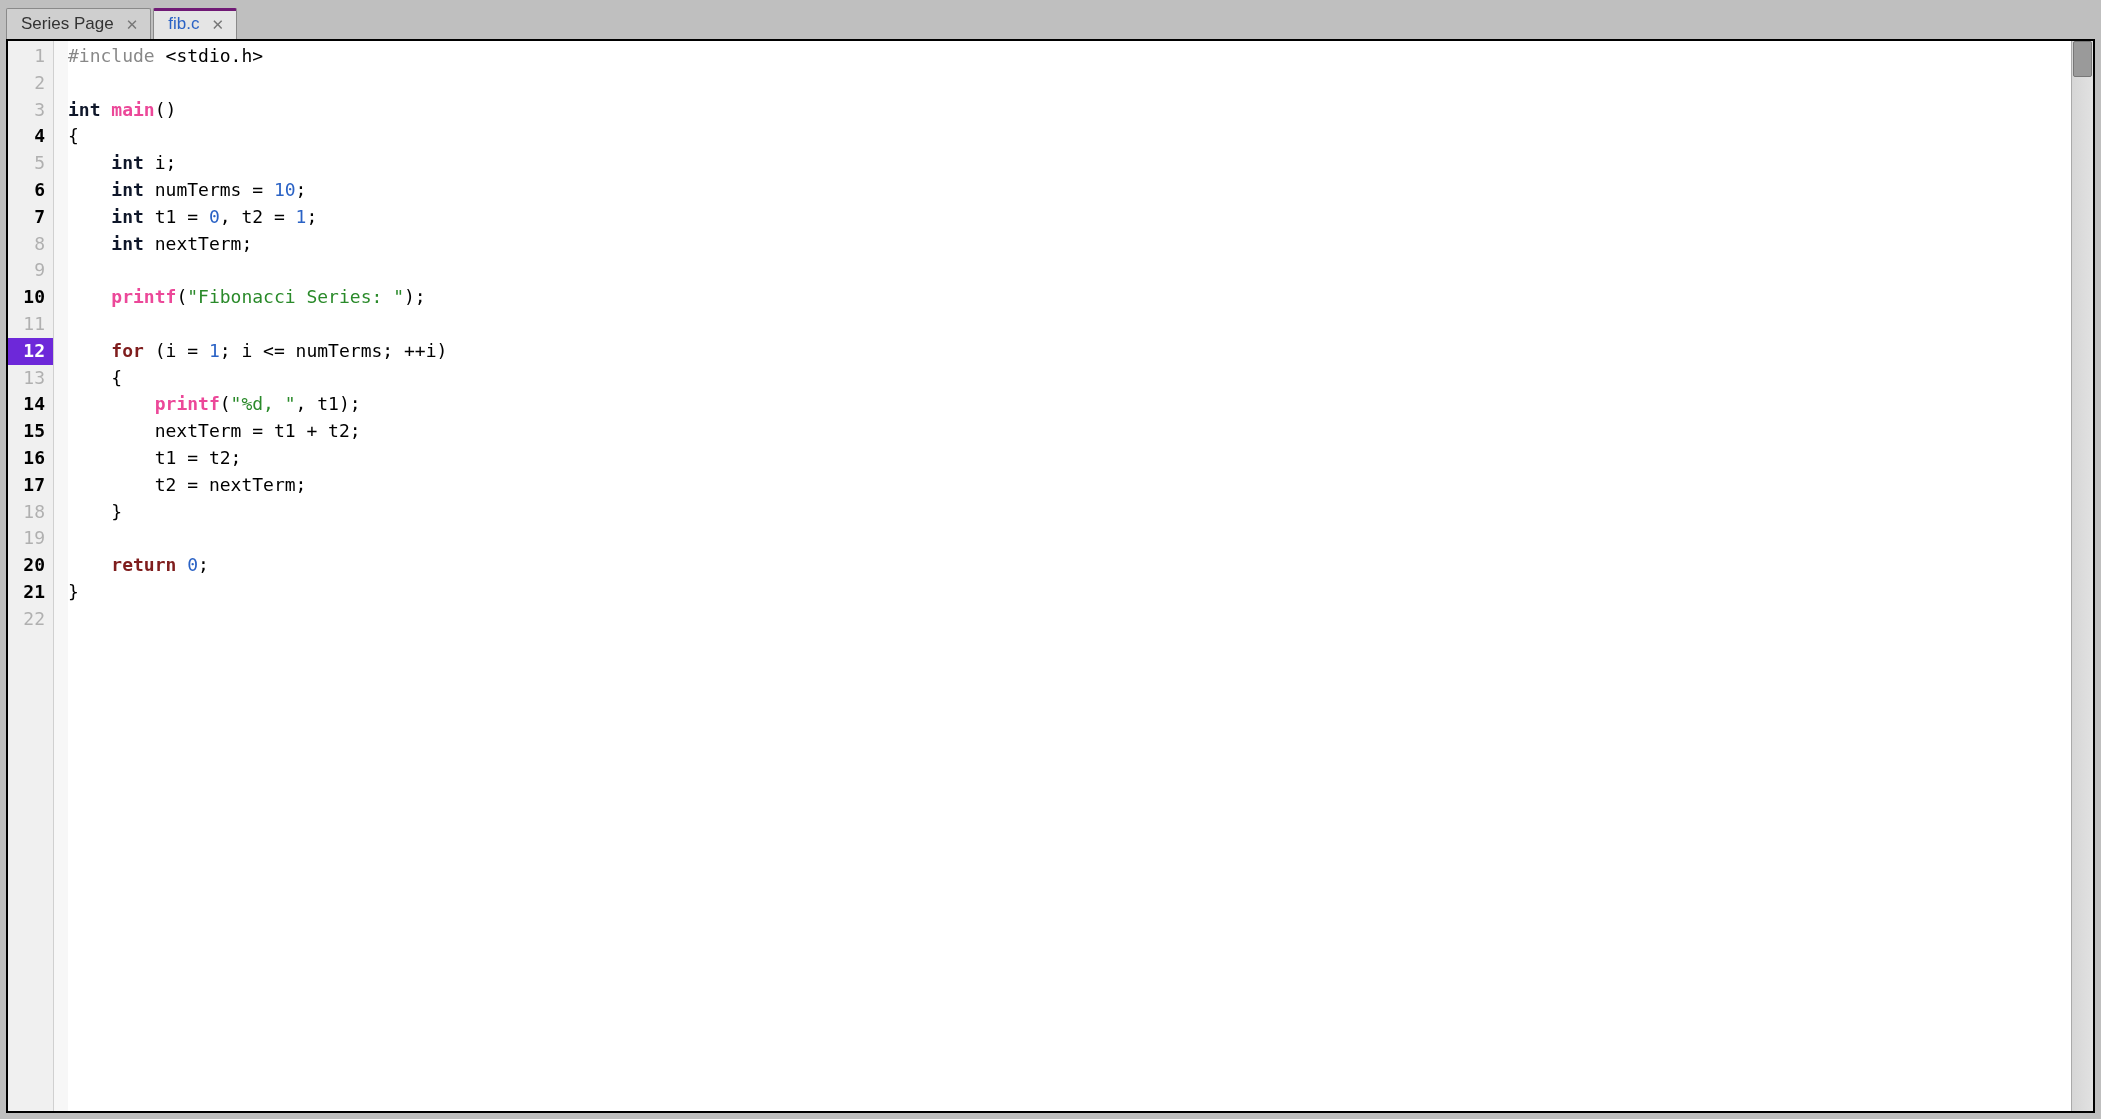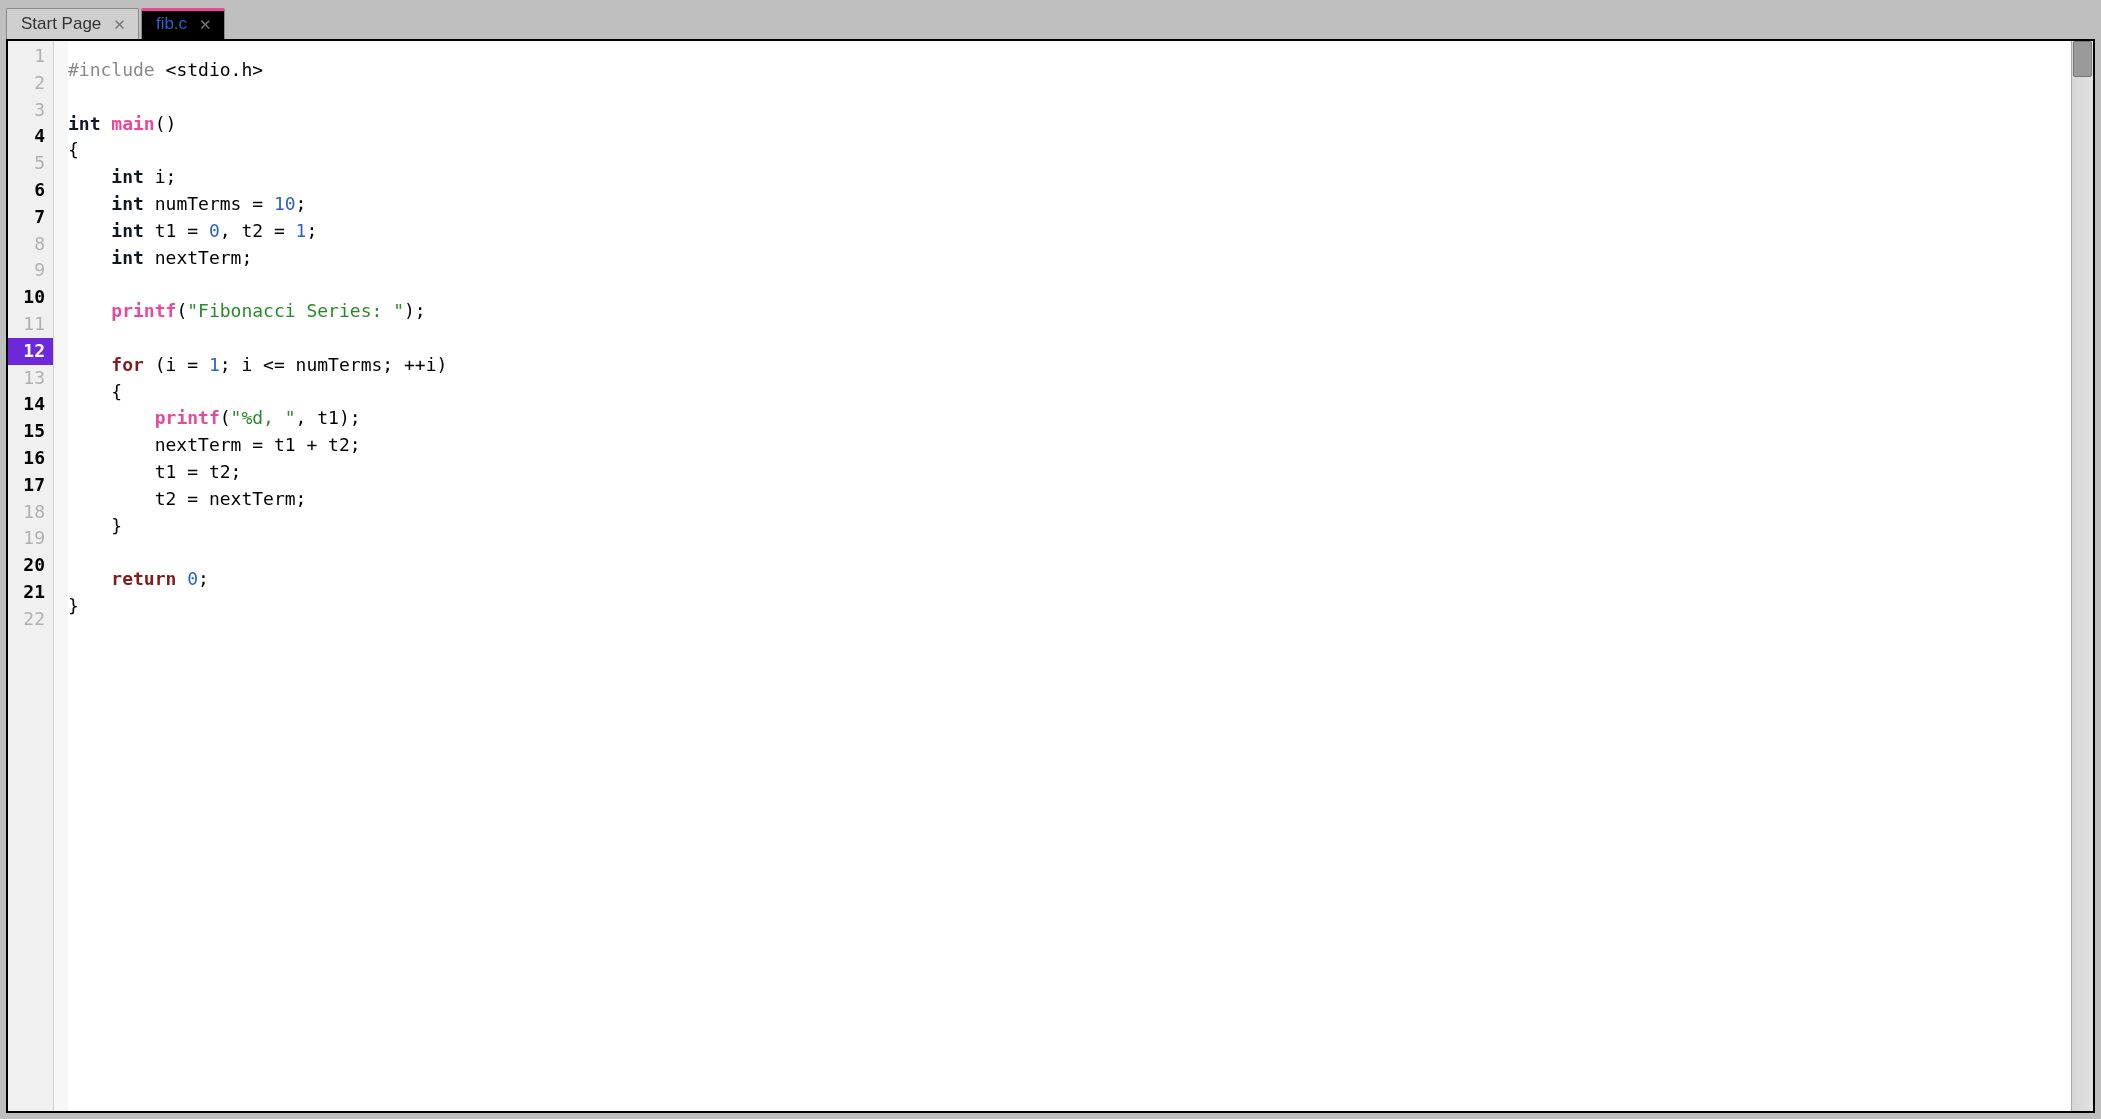--- a/index.html
+++ b/index.html
@@ -34,23 +34,23 @@
       color: #333;
       margin-right: 2px;
       cursor: pointer;
       border-top-left-radius: 2px;
       border-top-right-radius: 2px;
     }
     .tab.inactive {
       background: #cfcfcf;
     }
     .tab.active {
-      background: #000000;
+      background: #e5e5e5;
       color: #2a62c5;
-      border-top: 3px solid #ec4899;
+      border-top: 3px solid #701a75;
       padding-top: 3px;
       position: relative;
       z-index: 2;
       justify-content: flex-end;
     }
     .tab .close {
       margin-left: 10px;
       padding: 0 2px;
       color: #777;
       font-size: 15px;
@@ -84,21 +84,21 @@
       flex-shrink: 0;
     }
     .marker-col {
       width: 14px;
       background: #f7f7f7;
       flex-shrink: 0;
     }
     .code-col {
       flex: 1;
       padding-left: 0;
-      padding-top: 16px;
+      padding-top: 2px;
     }
     .ln {
       height: 26.8px;
       padding-right: 8px;
     }
     .ln.dim { color: #b0b0b0; }
     .ln.bold { color: #000; font-weight: 700; }
     .ln.breakpoint {
       background: #6d28d9;
       color: #fff;
@@ -133,21 +133,21 @@
       border: 1px solid #777;
       border-radius: 2px;
     }
   </style>
 </head>
 <body>
 
 <div class="app">
   <div class="tabbar" id="tabbar">
       <div class="tab inactive">
-        <span>Start Page</span>
+        <span>Series Page</span>
         <span class="close">✕</span>
       </div>
       <div class="tab active">
         <span>fib.c</span>
         <span class="close">✕</span>
       </div>
     </div>
   <div class="editor-wrap">
     <div class="editor">
       <div class="gutter" id="gutter"><div class="ln dim">1</div><div class="ln dim">2</div><div class="ln dim">3</div><div class="ln bold">4</div><div class="ln dim">5</div><div class="ln bold">6</div><div class="ln bold">7</div><div class="ln dim">8</div><div class="ln dim">9</div><div class="ln bold">10</div><div class="ln dim">11</div><div class="ln breakpoint">12</div><div class="ln dim">13</div><div class="ln bold">14</div><div class="ln bold">15</div><div class="ln bold">16</div><div class="ln bold">17</div><div class="ln dim">18</div><div class="ln dim">19</div><div class="ln bold">20</div><div class="ln bold">21</div><div class="ln dim">22</div></div>

